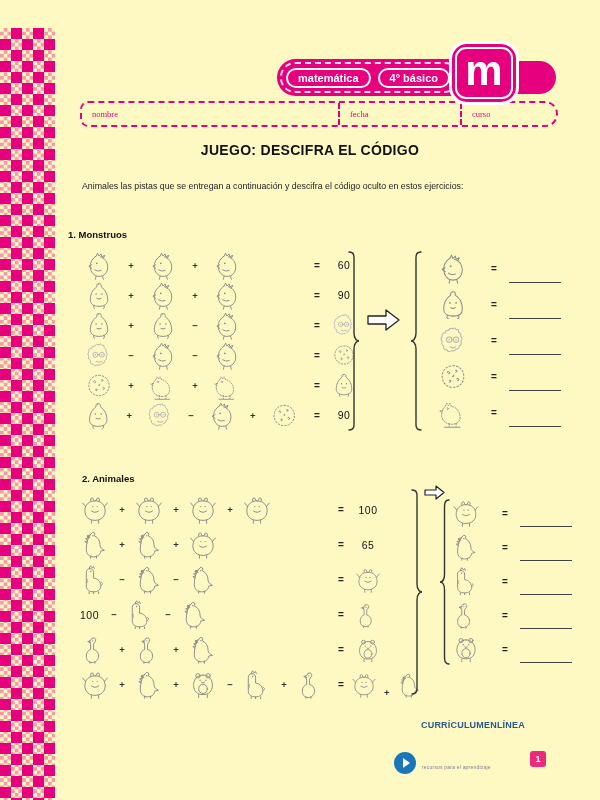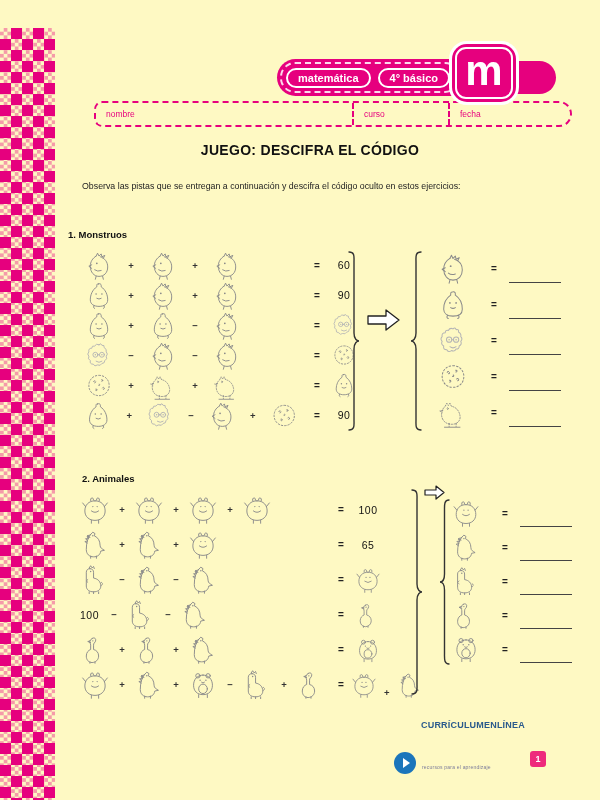--- a/index.html
+++ b/index.html
@@ -16,22 +16,22 @@
         border-radius:19px 0 0 19px;display:flex;align-items:center;gap:7px;padding-left:9px;box-sizing:border-box;}
   .band::before{content:"";position:absolute;inset:3px;border:2px dashed rgba(255,255,255,.85);border-radius:15px;pointer-events:none;}
   .badge{position:relative;background:#e6007e;border:2px solid #fff;border-radius:12px;color:#fff;
          font-size:11px;font-weight:bold;padding:2px 10px;white-space:nowrap;z-index:2;}
   .logo-blob{position:absolute;left:498px;top:61px;width:58px;height:33px;background:#e6007e;border-radius:0 17px 17px 0;}
   .logo{position:absolute;left:452px;top:44px;width:64px;height:58px;background:#e6007e;border-radius:15px;
         box-shadow:0 0 0 3px #fff;z-index:3;text-align:center;}
   .logo::after{content:"";position:absolute;inset:3px;border:2px solid #fff;border-radius:11px;}
   .logo span{color:#fff;font-weight:bold;font-size:42px;line-height:54px;}
   
-  .fields{position:absolute;left:94px;top:101px;width:478px;height:26px;border:2px dashed #e6007e;
-          border-radius:9px 14px 14px 9px;display:flex;box-sizing:border-box;}
+  .fields{position:absolute;left:80px;top:101px;width:478px;height:26px;border:2px dashed #e6007e;
+          border-radius:9px 14px 14px 9px;display:flex;box-sizing:border-box;font-family:Liberation Serif, serif;}
   .fields .cell{display:flex;align-items:center;padding-left:10px;color:#e6007e;font-size:8.5px;}
   .cell-name{flex:1;}
   .cell-curso{width:84px;border-left:2px dashed #e6007e;}
   .cell-fecha{width:110px;border-left:2px dashed #e6007e;}
   .title{position:absolute;left:80px;top:142px;width:460px;text-align:center;font-weight:bold;font-size:14px;letter-spacing:.3px;color:#111;}
   .instruction{position:absolute;left:82px;top:181px;width:476px;font-size:8.8px;color:#222;}
   .sec-head{position:absolute;font-weight:bold;font-size:9.5px;color:#111;}
   
   .rows{position:absolute;}
   .eq-row{display:flex;align-items:center;}
@@ -191,30 +191,30 @@
     <span class="badge">4° básico</span>
   </div>
   <div class="logo">
     <span>m</span>
   </div>
 
   <div class="fields">
     <div class="cell cell-name">
       <span>nombre</span>
     </div>
+    <div class="cell cell-fecha">
+      <span>fecha</span>
+    </div>
     <div class="cell cell-curso">
       <span>curso</span>
     </div>
-    <div class="cell cell-fecha">
-      <span>fecha</span>
-    </div>
   </div>
 
   <div class="title">JUEGO: DESCIFRA EL CÓDIGO</div>
-  <div class="instruction">Observa las pistas que se entregan a continuación y descifra el código oculto en estos ejercicios:</div>
+  <div class="instruction">Animales las pistas que se entregan a continuación y descifra el código oculto en estos ejercicios:</div>
 
   <div class="sec-head" style="left:68px;top:229px;">1. Monstruos</div>
   <div class="rows s1" style="left:82px;top:250px;">
       <div class="eq-row">
         <span class="lhs">
           <span class="tok-icon"><svg viewBox="0 0 40 40">
               <use href="#sym-monster-1"></use>
             </svg></span>
           <span class="tok-op">+</span>
           <span class="tok-icon"><svg viewBox="0 0 40 40">

